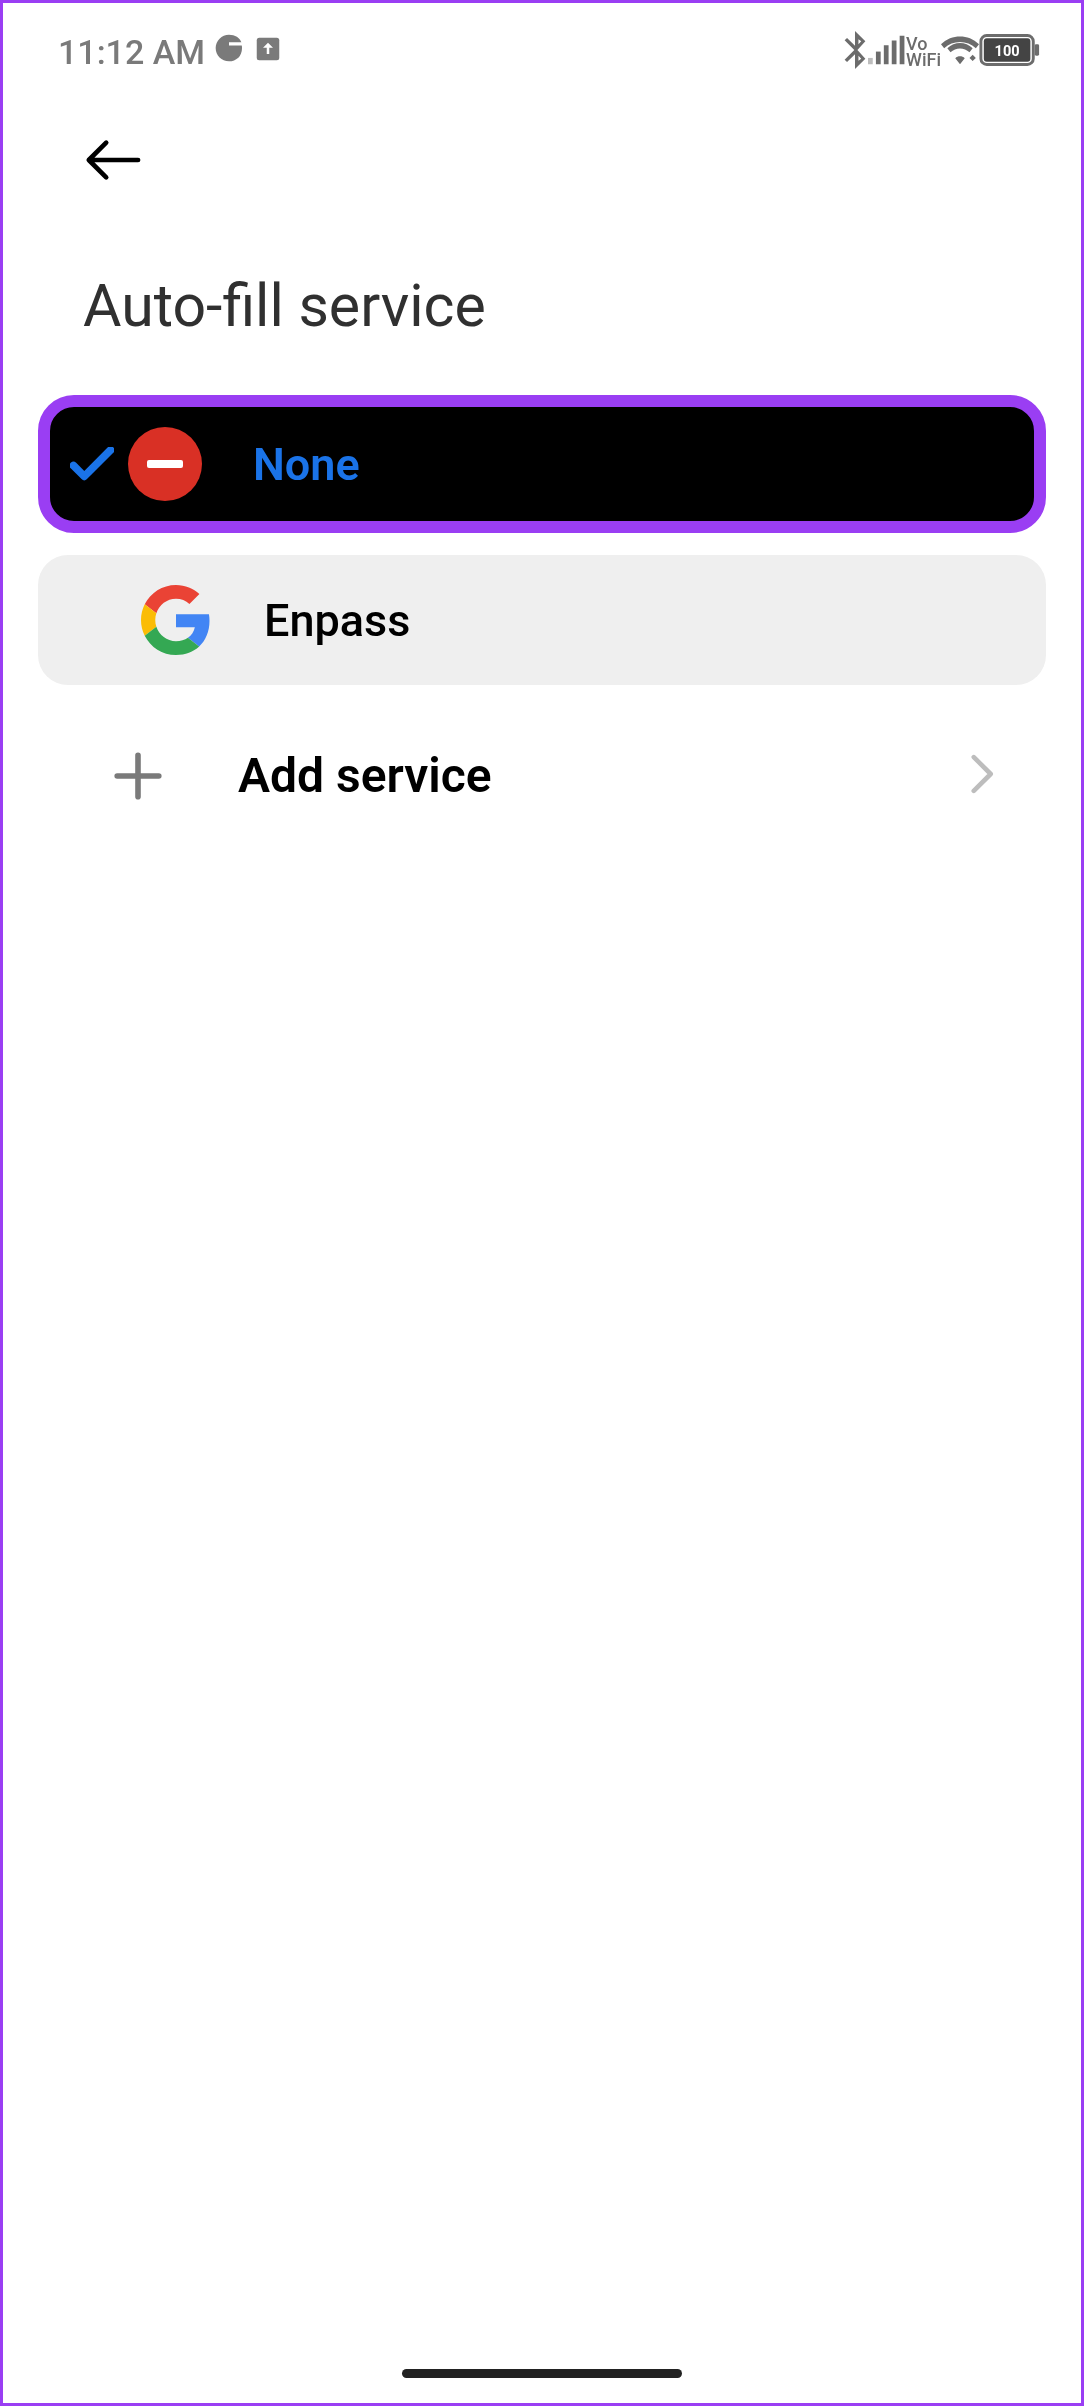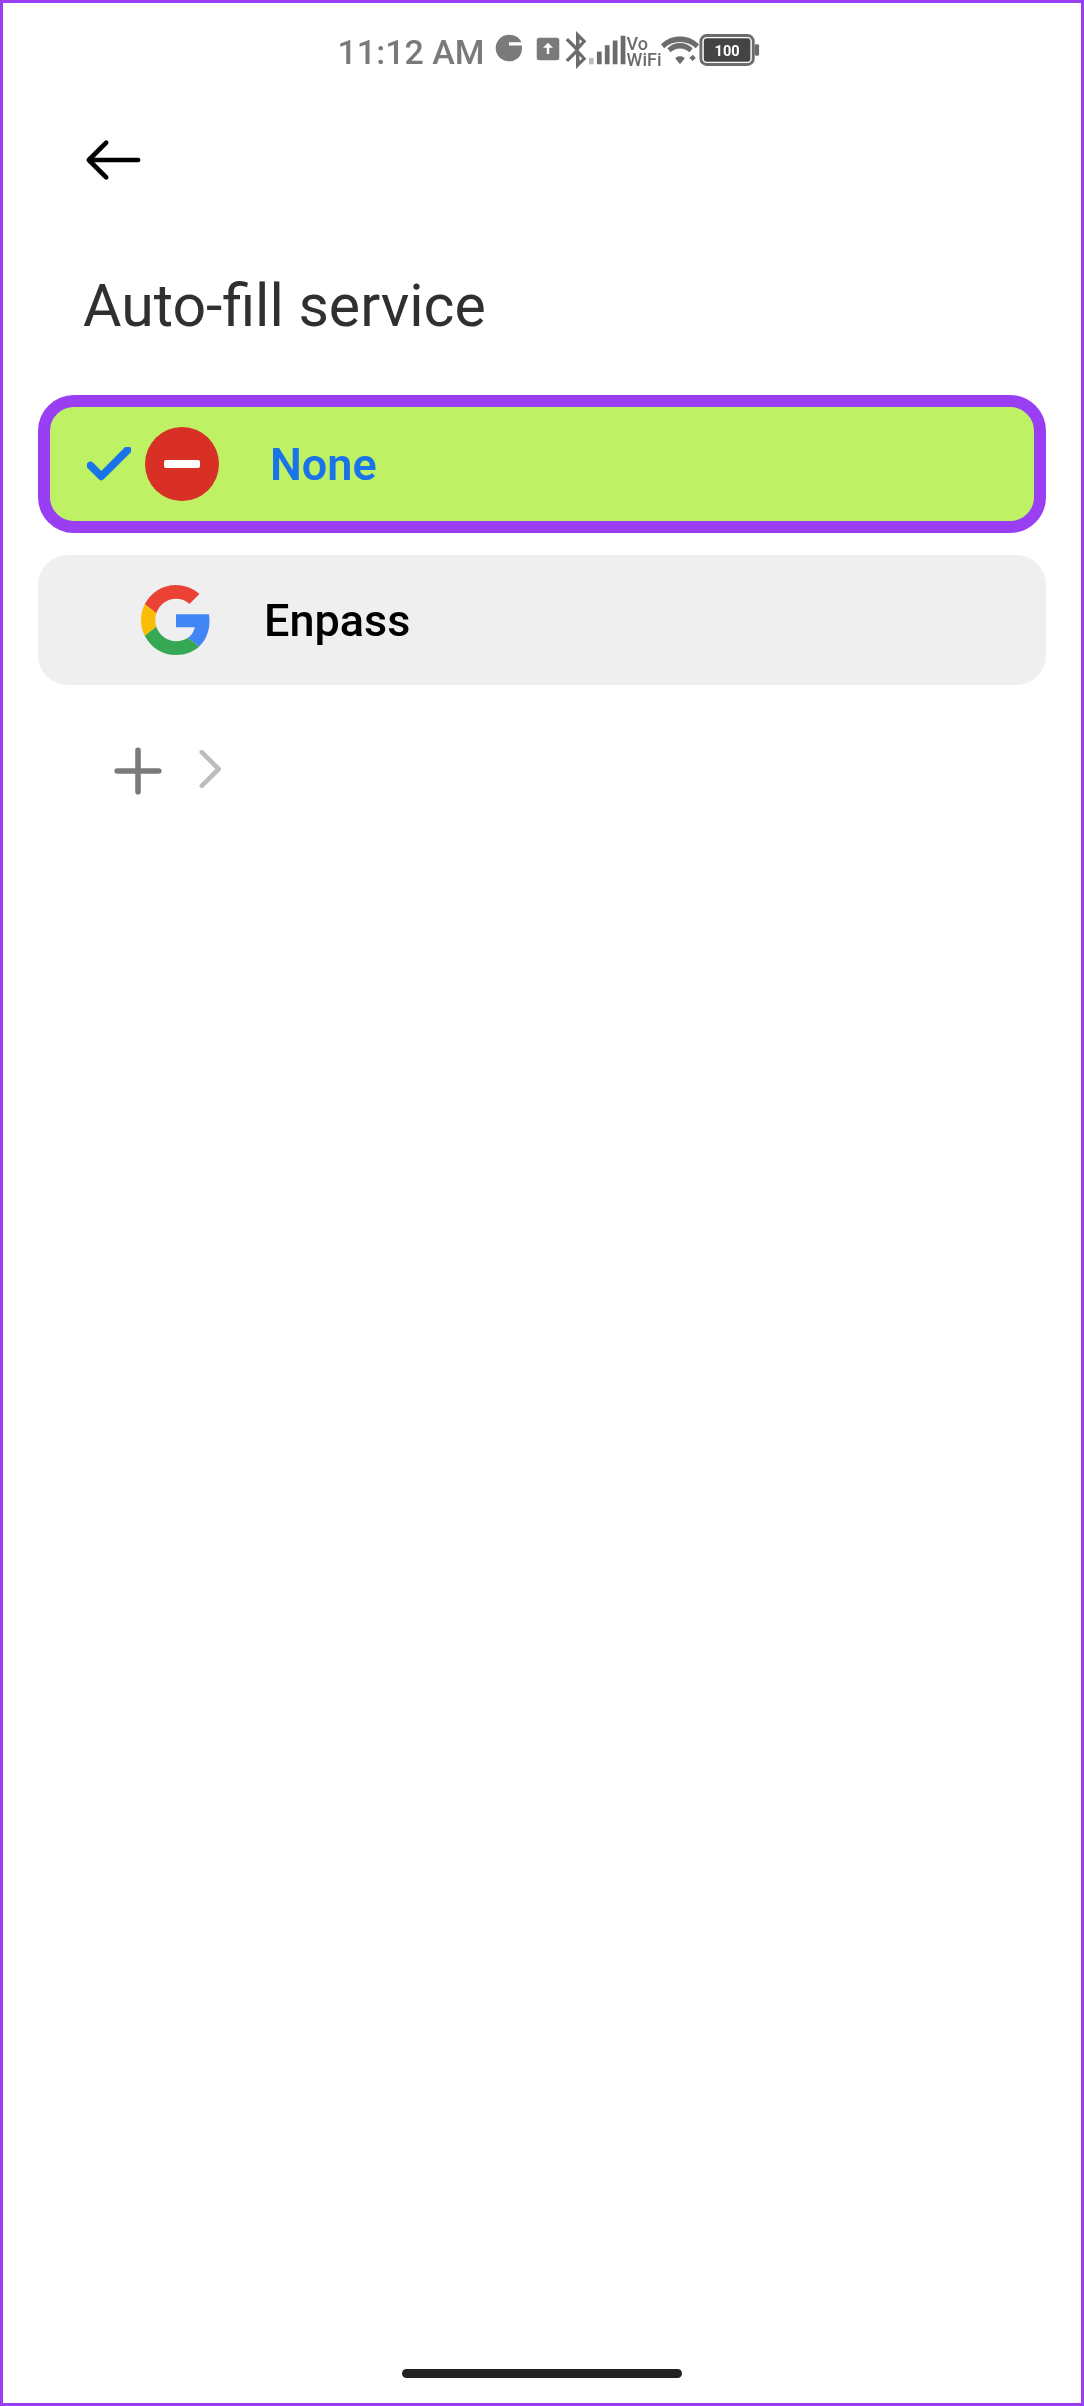--- a/index.html
+++ b/index.html
@@ -10,21 +10,21 @@
     body {
       font-family: -apple-system, BlinkMacSystemFont, 'Segoe UI', Roboto, Helvetica, Arial, sans-serif;
       background: #ffffff;
       width: 1084px;
       height: 2406px;
       position: relative;
       border: 3px solid #9a3ef3;
     }
     .status-bar {
       display: flex;
-      justify-content: center;
+      justify-content: space-between;
       align-items: center;
       padding: 28px 40px 20px 55px;
       color: #6c6c6c;
     }
     .status-left {
       display: flex;
       align-items: center;
       gap: 8px;
       font-size: 34px;
       font-weight: 500;
@@ -52,25 +52,25 @@
     .option-row {
       display: flex;
       align-items: center;
       border-radius: 30px;
       min-height: 130px;
       padding: 0 30px;
       margin-bottom: 22px;
       cursor: pointer;
     }
     .option-selected {
-      background: #bef264;
+      background: #000000;
       border: 12px solid #9a3ef3;
       border-radius: 36px;
       min-height: 138px;
-      padding: 0 24px;
+      padding: 0 7px;
     }
     .option-normal {
       background: #efefef;
     }
     .check-slot {
       width: 70px;
       display: flex;
       justify-content: center;
       align-items: center;
     }
@@ -245,20 +245,21 @@
     <span class="option-label">Enpass</span>
   </div>
 
 
   <div class="add-service-row">
     <div class="plus-slot">
       <svg width="48" height="48" viewBox="0 0 30 30">
           <path d="M15 2v26M2 15h26" stroke="#7a7a7a" stroke-width="3.5" stroke-linecap="round"></path>
         </svg>
     </div>
+    <span class="add-label">Add service</span>
     <span>
       <svg width="26" height="40" viewBox="0 0 16 26">
           <path d="M2 2l11 11L2 24" stroke="#bdbdbd" stroke-width="3" fill="none" stroke-linecap="round" stroke-linejoin="round"></path>
         </svg>
     </span>
   </div>
 
 </div>
 
 <div class="nav-handle"></div>

